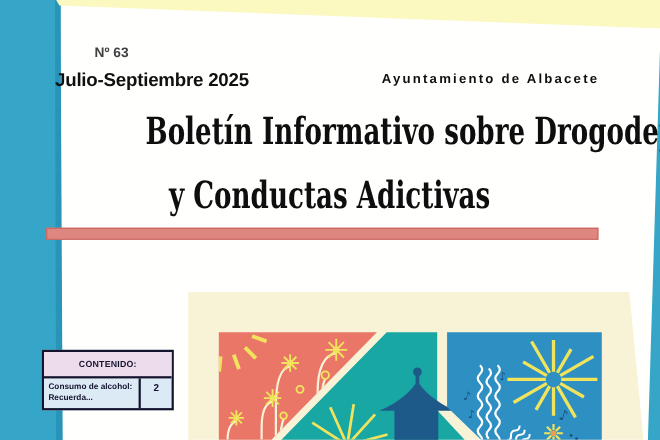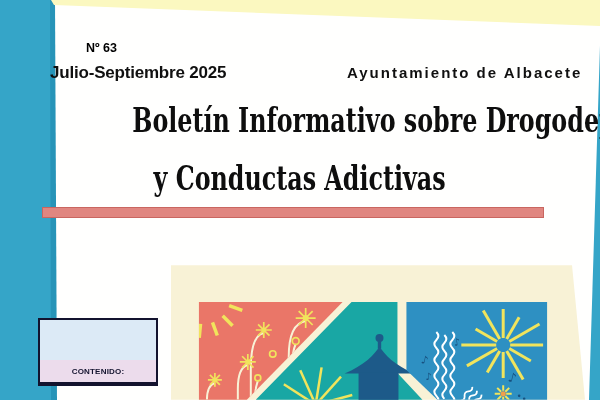--- a/index.html
+++ b/index.html
@@ -6,37 +6,37 @@
   body{
     width:600px;height:400px;position:relative;overflow:hidden;
     background:#35a5c8;
     font-family:"Liberation Sans",sans-serif;
   }
   .layer{position:absolute;inset:0;}
   .paper-edge{background:#2794b8;clip-path:polygon(50px 0,56px 0,58px 400px,51px 400px);}
   .page{background:#fffffe;clip-path:polygon(55px 0,600px 0,600px 45px,589px 400px,57px 400px);}
   .yellow-band{background:#fbf8c0;clip-path:polygon(51px 0,600px 0,600px 26px,54px 5px);}
 
-  .issue{position:absolute;left:86px;top:41px;font-weight:bold;font-size:12.5px;color:#000000;}
+  .issue{position:absolute;left:86px;top:41px;font-weight:bold;font-size:12.5px;color:#404040;}
   .period{position:absolute;left:50px;top:63px;font-weight:bold;font-size:17px;color:#101010;letter-spacing:-.2px;}
-  .org{position:absolute;left:347px;top:64px;font-weight:bold;font-size:15px;letter-spacing:2px;color:#101010;white-space:nowrap;}
+  .org{position:absolute;left:347px;top:64px;font-weight:bold;font-size:12px;letter-spacing:2px;color:#101010;white-space:nowrap;}
 
   .title{position:absolute;left:0;width:600px;text-align:center;color:#0e0e0e;
          font-family:"DejaVu Serif","Liberation Serif",serif;font-weight:bold;line-height:1;}
   .title span{display:inline-block;transform:scaleX(.7);transform-origin:50% 50%;white-space:nowrap;font-size:34px;}
   .title-1{top:103px;}
   .title-2{top:161px;}
 
   .red-rule{position:absolute;left:42px;top:207px;width:502px;height:11px;
             background:#e08680;border:1px solid #c96660;box-sizing:border-box;}
 
   .toc{position:absolute;left:38px;top:318px;width:120px;box-sizing:border-box;
        border:2px solid #13132e;background:#dceaf6;color:#13132e;}
   .toc-header{background:#ecdcec;text-align:center;font-weight:bold;font-size:8px;
-              padding:7px 2px 6px;border-bottom:2px solid #13132e;letter-spacing:.2px;margin-top:40px;}
+              padding:7px 2px 6px;border-bottom:2px solid #13132e;letter-spacing:.2px;}
   .toc-row{display:flex;border-bottom:2px solid #13132e;min-height:26px;}
   .toc-row:last-child{border-bottom:none;}
   .toc-label{flex:1;padding:3px 3px 4px 4px;font-size:7.5px;font-weight:bold;line-height:1.35;}
   .toc-num{width:28px;border-left:2px solid #13132e;font-size:9px;font-weight:bold;
            text-align:center;padding-top:3px;}
 
   .illus{position:absolute;left:171px;top:265px;}
 </style>
 </head>
 <body>
@@ -49,20 +49,24 @@
 <div class="period">Julio-Septiembre 2025</div>
 <div class="org">Ayuntamiento de Albacete</div>
 
 <div class="title title-1"><span>Boletín Informativo sobre Drogodependencias</span></div>
 <div class="title title-2"><span>y Conductas Adictivas</span></div>
 
 <div class="red-rule"></div>
 
 <div class="toc">
   <div class="toc-header">CONTENIDO:</div>
+  <div class="toc-row">
+    <div class="toc-label">Consumo de alcohol: Recuerda...</div>
+    <div class="toc-num">2</div>
+  </div>
 </div>
 
 <svg class="illus" width="414" height="135" viewBox="0 0 415 135">
   <defs>
     <clipPath id="coralClip">
         <polygon points="28,37 172,37 76,135 28,135"></polygon>
       </clipPath>
     <clipPath id="tealClip">
         <polygon points="181,37 227,37 227,108 252,135 85,135"></polygon>
       </clipPath>

